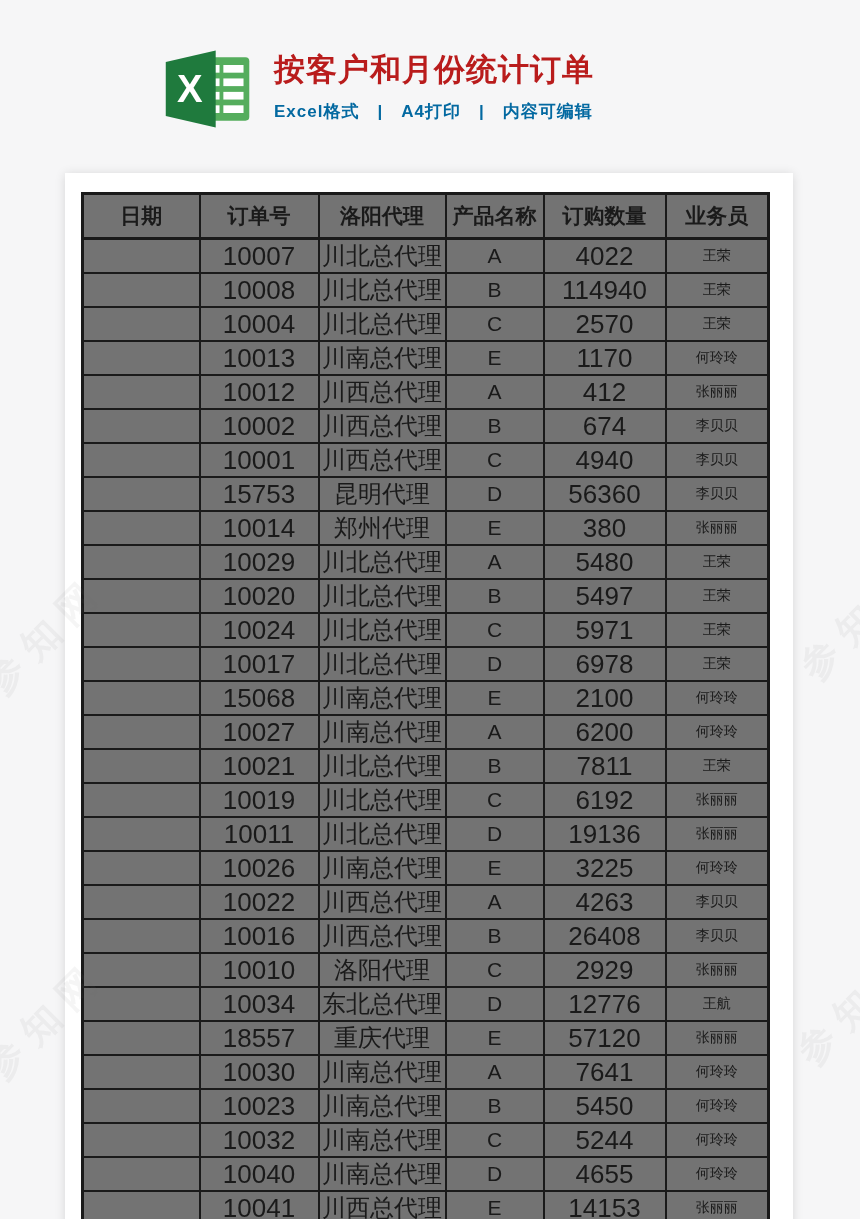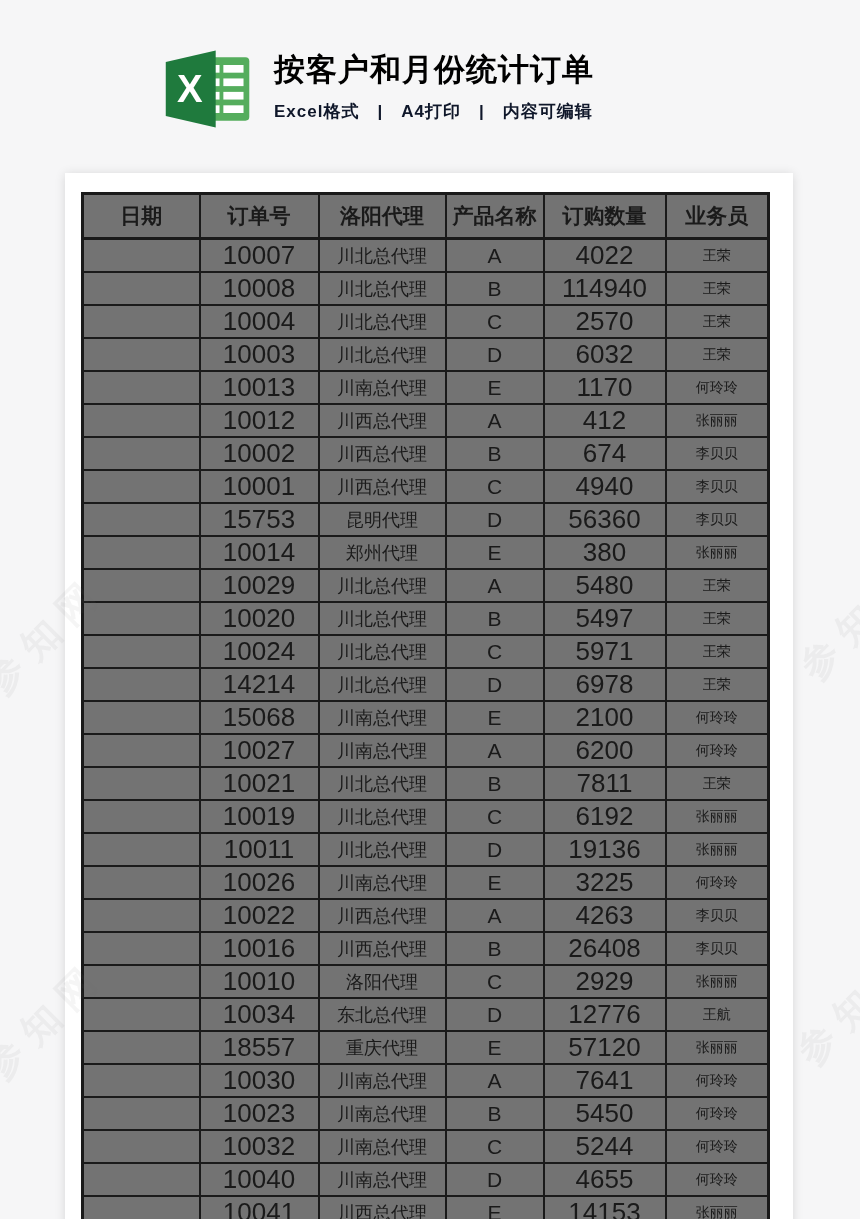--- a/index.html
+++ b/index.html
@@ -18,30 +18,30 @@
     left: 160px; top: 44px;
     display: flex;
     align-items: flex-start;
     gap: 18px;
   }
   .excel-icon { width: 96px; height: 90px; flex: 0 0 auto; }
   .header-text { padding-top: 8px; }
   .title {
     font-size: 31px;
     font-weight: 700;
-    color: #000000;
+    color: #b91c1c;
     letter-spacing: 1px;
     line-height: 1.15;
     white-space: nowrap;
   }
   .subtitle {
     margin-top: 12px;
     font-size: 17px;
     font-weight: 700;
-    color: #0f172a;
+    color: #0369a1;
     letter-spacing: 1px;
     white-space: nowrap;
   }
 
   
   .paper {
     position: absolute;
     left: 65px; top: 173px;
     width: 728px; height: 1100px;
     background: #ffffff;
@@ -68,21 +68,21 @@
   }
   table.orders th {
     height: 45px;
     font-size: 21px;
     font-weight: 700;
     border-bottom-width: 3px;
   }
   table.orders td { height: 31px; }
   td.c-num    { font-size: 26px; font-weight: 400; }
   td.c-letter { font-size: 21px; font-weight: 400; }
-  td.c-cjk    { font-size: 18px; font-weight: 400; }
+  td.c-cjk    { font-size: 24px; font-weight: 400; }
   td.c-cjk-sm { font-size: 14px; font-weight: 400; }
   td.c-date   { font-size: 18px; }
 
   
   .watermark {
     position: absolute;
     font-size: 38px;
     font-weight: 700;
     letter-spacing: 12px;
     color: rgba(110, 110, 120, 0.07);
@@ -161,28 +161,20 @@
           <tr>
             <td class="c-date"></td>
             <td class="c-num">10004</td>
             <td class="c-cjk">川北总代理</td>
             <td class="c-letter">C</td>
             <td class="c-num">2570</td>
             <td class="c-cjk-sm">王荣</td>
           </tr>
           <tr>
             <td class="c-date"></td>
-            <td class="c-num">10003</td>
-            <td class="c-cjk">川北总代理</td>
-            <td class="c-letter">D</td>
-            <td class="c-num">6032</td>
-            <td class="c-cjk-sm">王荣</td>
-          </tr>
-          <tr>
-            <td class="c-date"></td>
             <td class="c-num">10013</td>
             <td class="c-cjk">川南总代理</td>
             <td class="c-letter">E</td>
             <td class="c-num">1170</td>
             <td class="c-cjk-sm">何玲玲</td>
           </tr>
           <tr>
             <td class="c-date"></td>
             <td class="c-num">10012</td>
             <td class="c-cjk">川西总代理</td>
@@ -241,21 +233,21 @@
           <tr>
             <td class="c-date"></td>
             <td class="c-num">10024</td>
             <td class="c-cjk">川北总代理</td>
             <td class="c-letter">C</td>
             <td class="c-num">5971</td>
             <td class="c-cjk-sm">王荣</td>
           </tr>
           <tr>
             <td class="c-date"></td>
-            <td class="c-num">14214</td>
+            <td class="c-num">10017</td>
             <td class="c-cjk">川北总代理</td>
             <td class="c-letter">D</td>
             <td class="c-num">6978</td>
             <td class="c-cjk-sm">王荣</td>
           </tr>
           <tr>
             <td class="c-date"></td>
             <td class="c-num">15068</td>
             <td class="c-cjk">川南总代理</td>
             <td class="c-letter">E</td>

